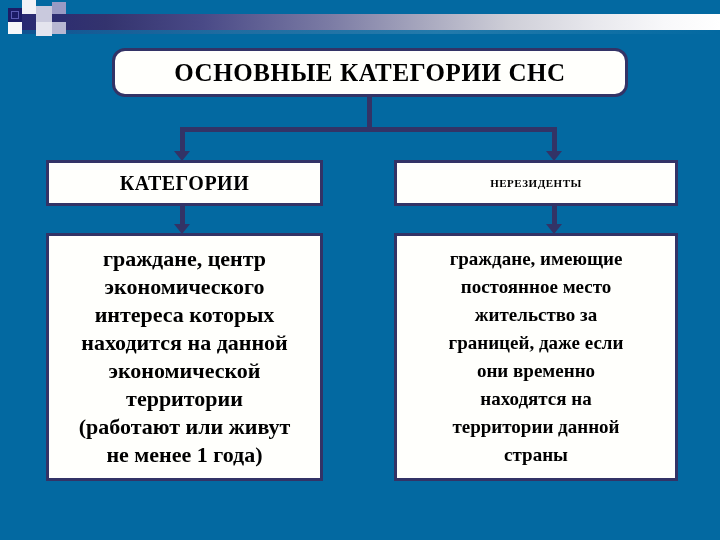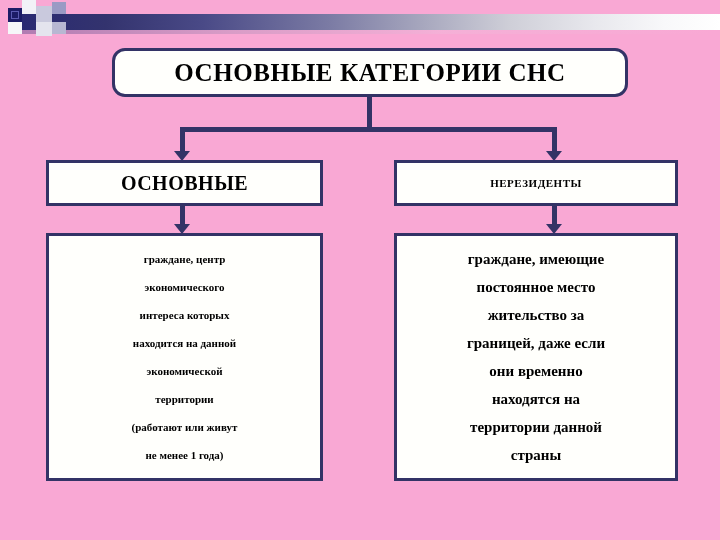--- a/index.html
+++ b/index.html
@@ -10,21 +10,21 @@
     width: 720px;
     height: 540px;
     background: #ffffff;
     font-family: "Liberation Serif", "DejaVu Serif", serif;
     overflow: hidden;
   }
   #slide {
     position: relative;
     width: 720px;
     height: 540px;
-    background: #f9a8d4;
+    background: #0369a1;
   }
 
   
   .deco-bar {
     position: absolute;
     left: 22px;
     top: 14px;
     width: 698px;
     height: 16px;
     background: linear-gradient(to right,
@@ -157,31 +157,31 @@
     height: 46px;
     font-size: 11px;
     letter-spacing: 0.5px;
   }
 
   #body-left {
     left: 46px;
     top: 233px;
     width: 277px;
     height: 248px;
-    font-size: 11px;
+    font-size: 22px;
     line-height: 28px;
     padding: 2px 4px;
   }
 
   #body-right {
     left: 394px;
     top: 233px;
     width: 284px;
     height: 248px;
-    font-size: 15px;
+    font-size: 19px;
     line-height: 28px;
     padding: 2px 4px;
     justify-content: flex-end;
   }
 
   .body-text {
     white-space: pre-line;
     display: block;
     width: 100%;
   }
@@ -266,21 +266,21 @@
   </div>
 
   <div class="conn" id="conn-stem"></div>
   <div class="conn" id="conn-bar"></div>
   <div class="conn" id="conn-drop-left"></div>
   <div class="conn" id="conn-drop-right"></div>
   <div class="arrowhead" id="arrow-left"></div>
   <div class="arrowhead" id="arrow-right"></div>
 
   <div class="node" id="head-left">
-    <span>ОСНОВНЫЕ</span>
+    <span>КАТЕГОРИИ</span>
   </div>
   <div class="node" id="head-right">
     <span>НЕРЕЗИДЕНТЫ</span>
   </div>
 
   <div class="conn" id="conn-mid-left"></div>
   <div class="conn" id="conn-mid-right"></div>
   <div class="arrowhead" id="arrow-mid-left"></div>
   <div class="arrowhead" id="arrow-mid-right"></div>
 

